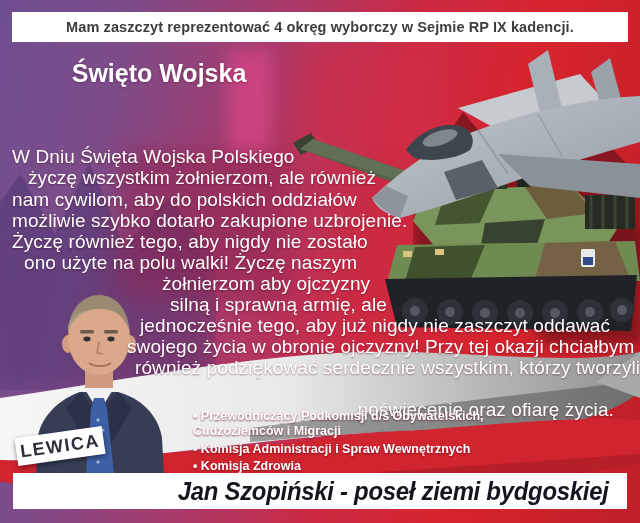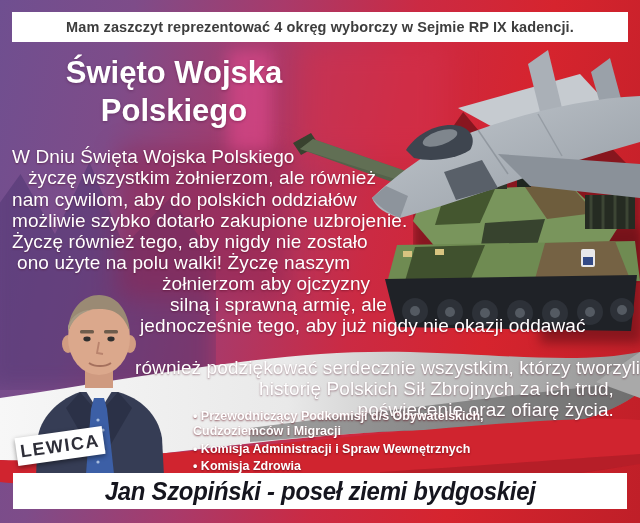--- a/index.html
+++ b/index.html
@@ -17,43 +17,43 @@
   .house-right{left:413px;top:103px;width:228px;height:180px;background:#7c141d;filter:blur(5px);opacity:.85;
     clip-path:polygon(0 45%,22% 5%,45% 40%,68% 0,100% 42%,100% 100%,0 100%);}
   .house-right2{left:540px;top:228px;width:102px;height:115px;background:#6e1118;filter:blur(6px);opacity:.7;}
 
   .banner{
     position:absolute;left:12px;top:12px;width:616px;height:30px;background:#ffffff;
     display:flex;align-items:center;justify-content:center;z-index:7;
   }
   .banner span{font-size:14.5px;font-weight:bold;color:#3d3d3d;letter-spacing:.1px;}
 
-  .title{position:absolute;left:18px;top:54px;width:312px;text-align:center;z-index:7;color:#ffffff;
-    font-weight:800;font-size:31px;line-height:38px;text-shadow:0 1px 3px rgba(60,0,40,.35);}
+  .title{position:absolute;left:3px;top:54px;width:312px;text-align:center;z-index:7;color:#ffffff;
+    font-weight:800;font-size:25px;line-height:38px;text-shadow:0 1px 3px rgba(60,0,40,.35);}
 
   .msg{position:absolute;z-index:7;color:#ffffff;font-size:19px;white-space:nowrap;
     text-shadow:0 1px 2px rgba(70,0,25,.45);letter-spacing:.1px;}
   .m0{left:12px;top:146px}.m1{left:28px;top:167px}.m2{left:12px;top:189px}
-  .m3{left:12px;top:210px}.m4{left:12px;top:231px}.m5{left:17px;top:252px}
+  .m3{left:12px;top:210px}.m4{left:12px;top:231px}.m5{left:24px;top:252px}
   .m6{left:162px;top:273px}.m7{left:170px;top:294px}.m8{left:140px;top:315px}
   .m9{left:127px;top:336px}.m10{left:135px;top:357px}
   .m11{right:26px;top:378px}.m12{right:26px;top:399px}
 
   .roles{position:absolute;left:193px;top:409px;width:300px;margin:0;padding:0;z-index:7;list-style:none;}
   .roles li{font-size:12.5px;font-weight:bold;color:#fff;line-height:1.18;margin:0 0 3px 0;
     text-shadow:0 1px 2px rgba(90,0,15,.65);}
   .roles li::before{content:"• ";}
 
   .badge{position:absolute;left:16px;top:432px;width:88px;height:28px;background:#ffffff;z-index:6;
     transform:rotate(-8deg);display:flex;align-items:center;justify-content:center;
     box-shadow:0 2px 5px rgba(0,0,0,.45);}
   .badge span{font-size:18px;font-weight:800;letter-spacing:1.5px;color:#2e2e38;}
 
   .footer{position:absolute;left:13px;top:473px;width:614px;height:36px;background:#ffffff;z-index:8;
-    display:flex;align-items:center;justify-content:center;}
+    display:flex;align-items:center;justify-content:flex-end;}
   .footer span{font-size:26px;font-weight:bold;font-style:italic;color:#15151e;
     transform:scaleX(.92);letter-spacing:-.3px;}
 
   .flag{position:absolute;left:0;top:330px;z-index:2;}
   .tank{position:absolute;left:285px;top:133px;z-index:3;}
   .jet{position:absolute;left:348px;top:46px;z-index:4;}
   .portrait{position:absolute;left:28px;top:286px;z-index:5;}
 </style>
 </head>
 <body>
@@ -168,34 +168,33 @@
     <path d="M71,56 L69,67 L75,68" stroke="#b9836d" stroke-width="1.8" fill="none"></path>
     <path d="M61,77 C67,81 77,81 83,77" stroke="#a5705d" stroke-width="2" fill="none"></path>
   </svg>
 
   <div class="banner">
     <span>Mam zaszczyt reprezentować 4 okręg wyborczy w Sejmie RP IX kadencji.</span>
   </div>
 
   <div class="title">
     <div>Święto Wojska</div>
-    <div>Polskiego</div>
   </div>
 
   <span class="msg m0">W Dniu Święta Wojska Polskiego</span>
   <span class="msg m1">życzę wszystkim żołnierzom, ale również</span>
   <span class="msg m2">nam cywilom, aby do polskich oddziałów</span>
   <span class="msg m3">możliwie szybko dotarło zakupione uzbrojenie.</span>
   <span class="msg m4">Życzę również tego, aby nigdy nie zostało</span>
   <span class="msg m5">ono użyte na polu walki! Życzę naszym</span>
   <span class="msg m6">żołnierzom aby ojczyzny</span>
   <span class="msg m7">silną i sprawną armię, ale</span>
-  <span class="msg m8">jednocześnie tego, aby już nigdy nie okazji oddawać</span>
+  <span class="msg m8">jednocześnie tego, aby już nigdy nie zaszczyt oddawać</span>
+  <span class="msg m9">swojego życia w obronie ojczyzny! Przy tej okazji chciałbym</span>
   <span class="msg m10">również podziękować serdecznie wszystkim, którzy tworzyli</span>
-  <span class="msg m11">historię Polskich Sił Zbrojnych za ich trud,</span>
   <span class="msg m12">poświęcenie oraz ofiarę życia.</span>
 
   <ul class="roles">
     <li>Przewodniczący Podkomisji d/s Obywatelskich, Cudzoziemców i Migracji</li>
     <li>Komisja Administracji i Spraw Wewnętrznych</li>
     <li>Komisja Zdrowia</li>
   </ul>
 
   <div class="badge">
     <span>LEWICA</span>

